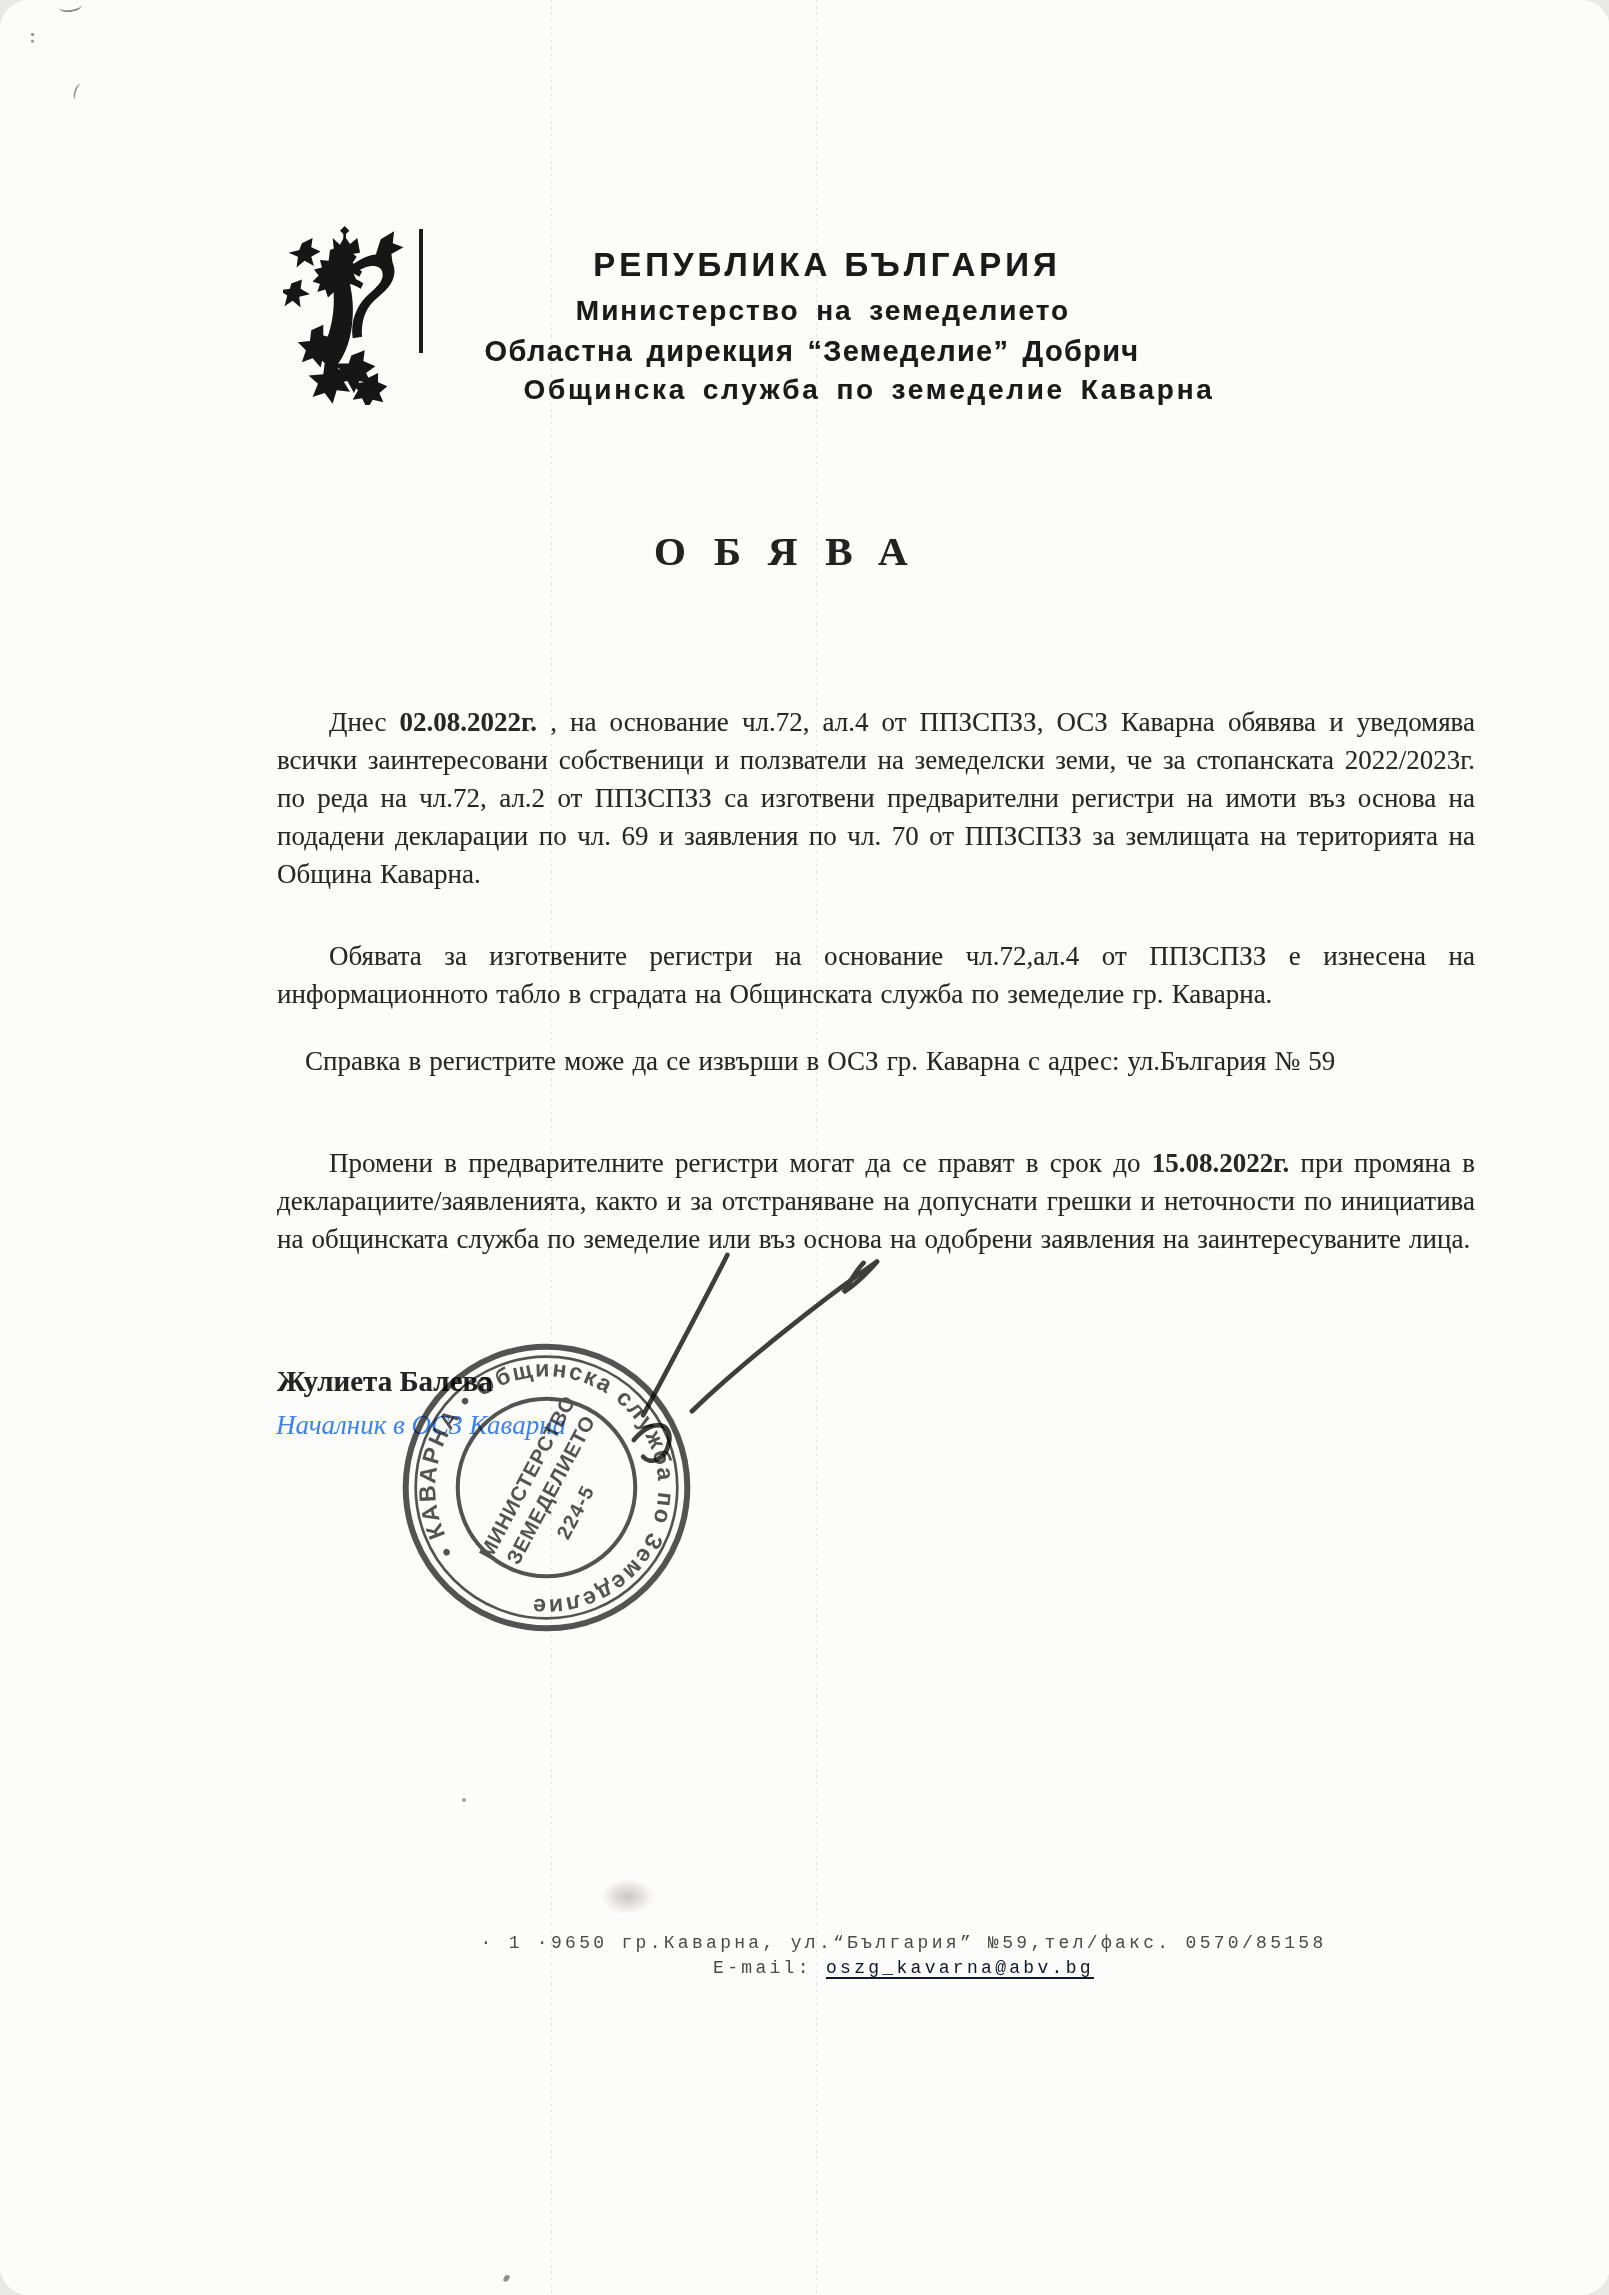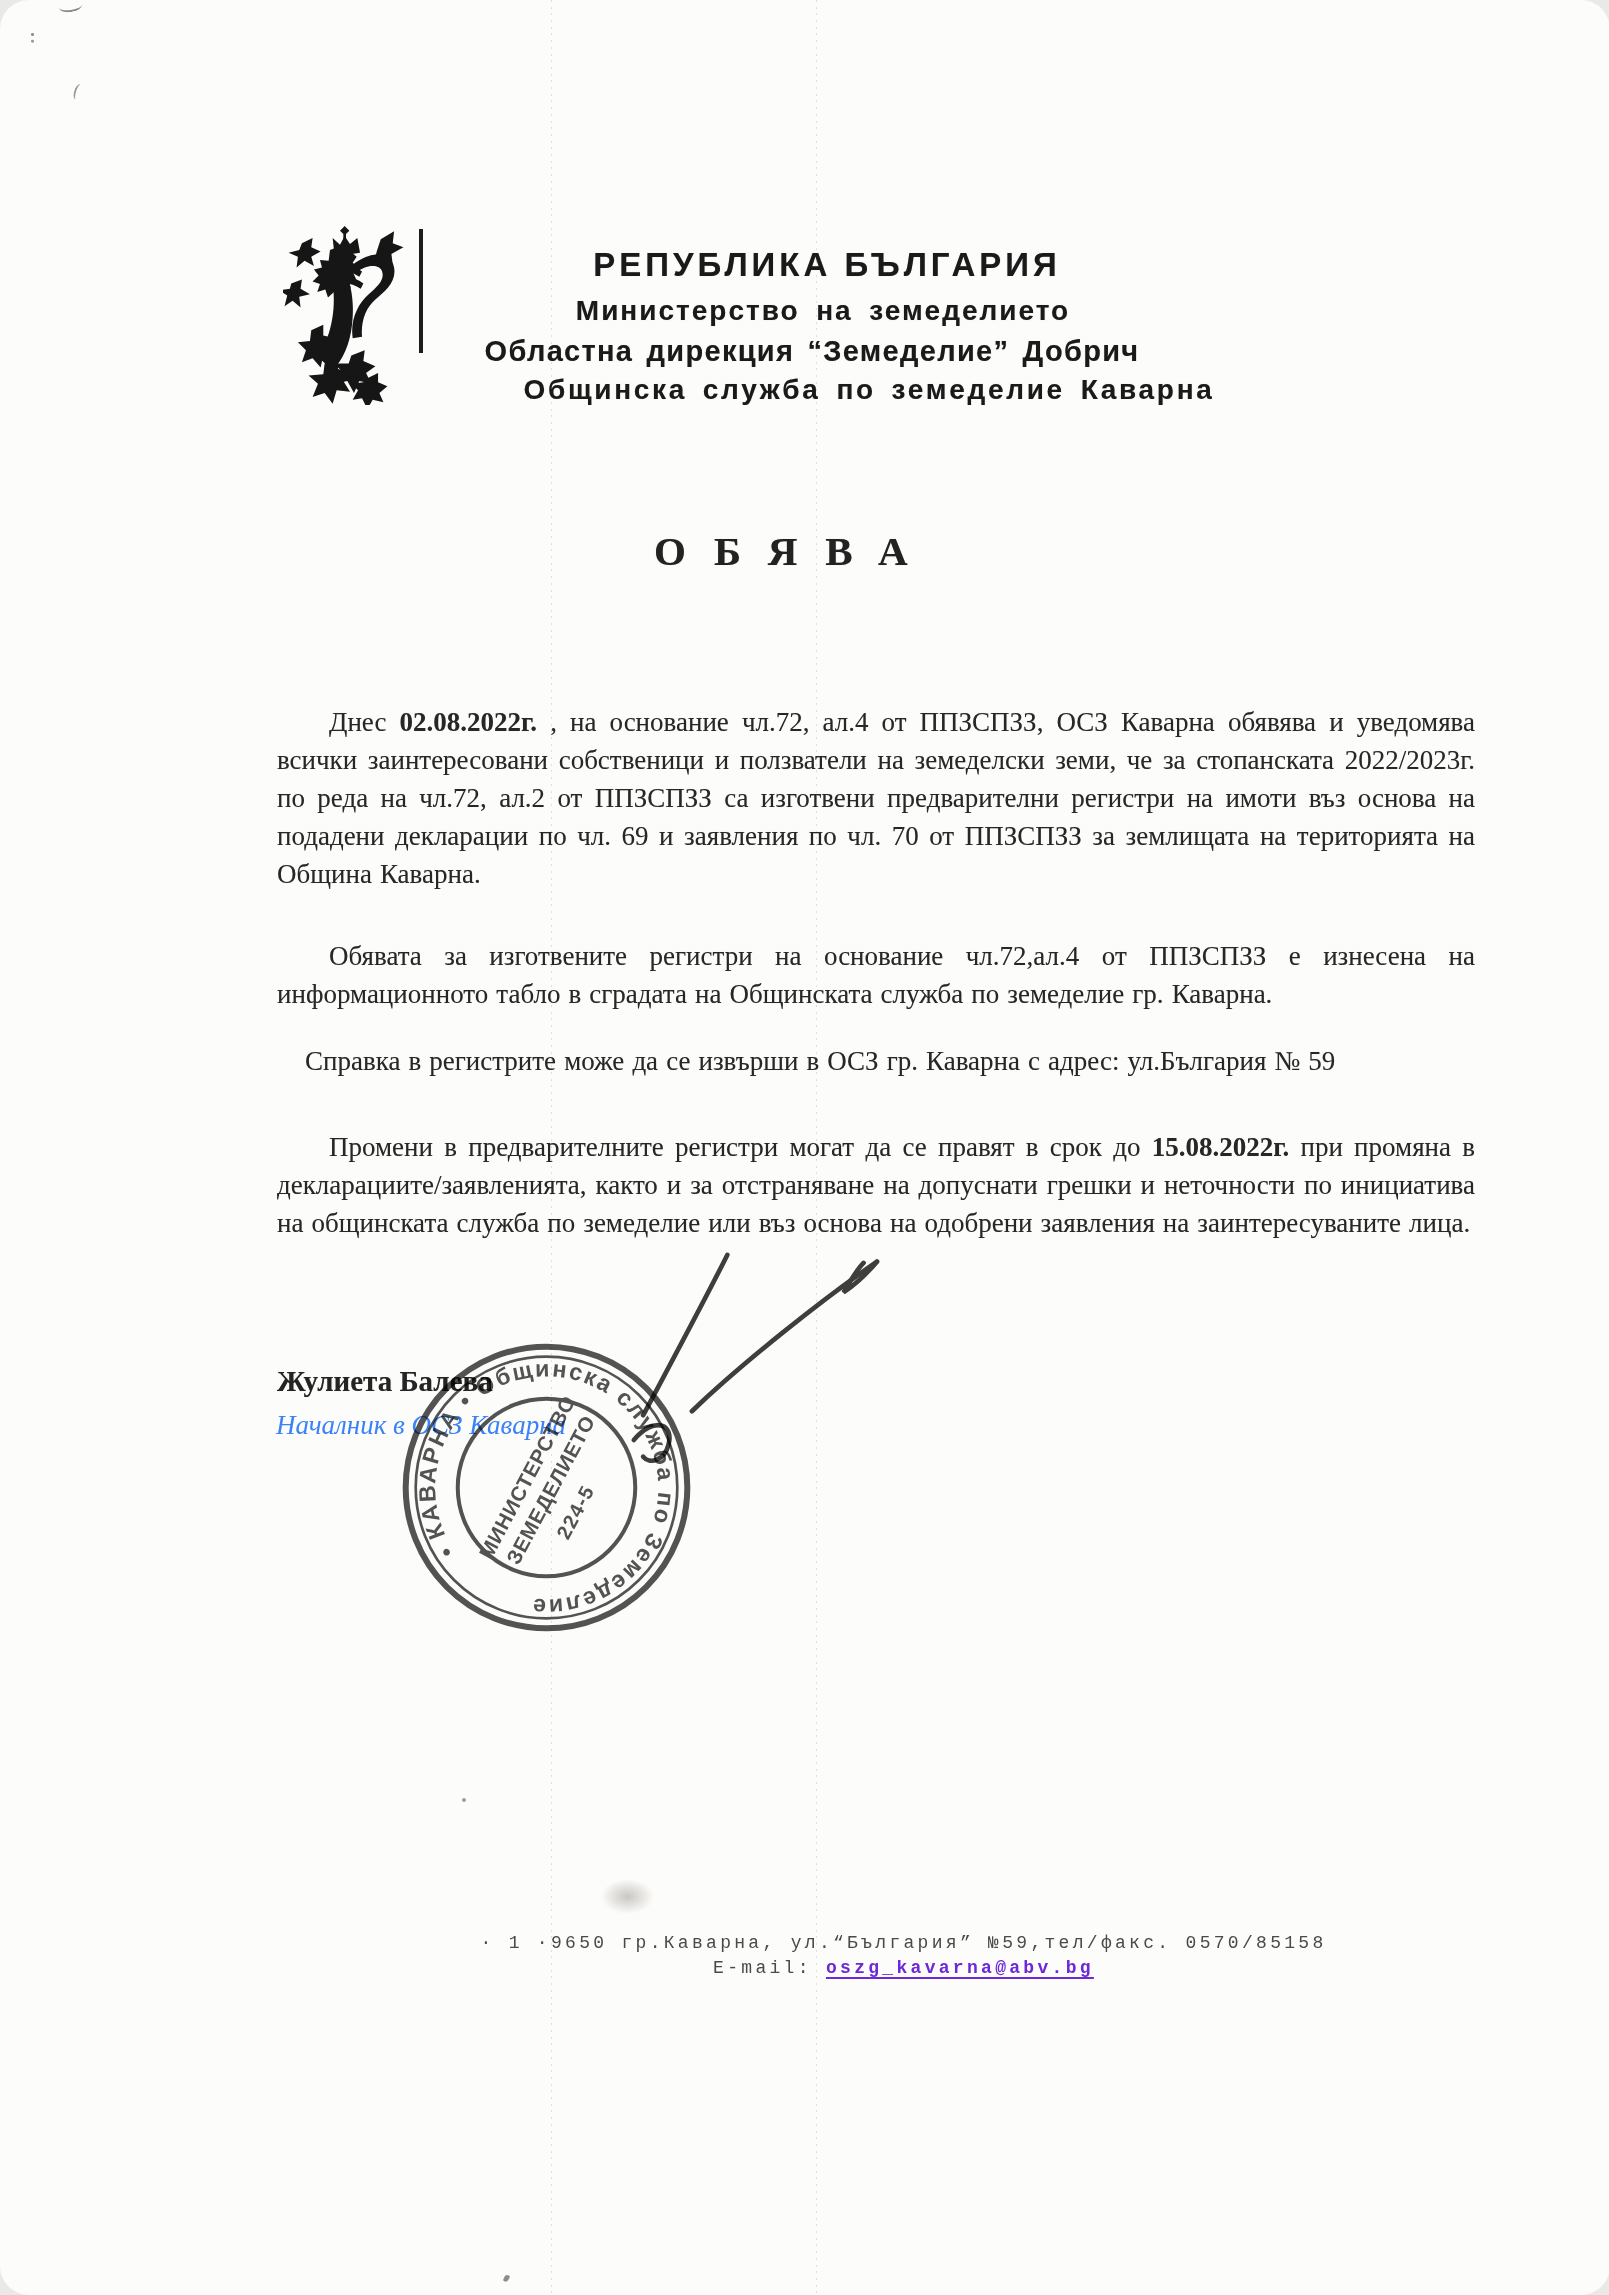--- a/index.html
+++ b/index.html
@@ -42,21 +42,21 @@
   
   #body-text{
     position:absolute;left:277px;top:703px;width:1198px;
     font-size:27px;line-height:38px;text-align:justify;
     color:#272727;text-shadow:0 0 0.7px rgba(0,0,0,.22);
     word-spacing:1.3px;
   }
   .para{margin:0;text-indent:52px;}
   #para-1{margin-bottom:40px;}
   #para-2{margin-bottom:29px;margin-top:44px;}
-  #para-3{margin-bottom:48px;text-indent:28px;}
+  #para-3{margin-bottom:64px;text-indent:28px;}
   .b{font-weight:bold;}
   .u{text-decoration:underline;text-underline-offset:4px;text-decoration-thickness:2px;}
   
   #sig-name{
     position:absolute;left:277px;top:1365px;
     font-size:29px;font-weight:bold;color:#242424;
     text-shadow:0 0 0.7px rgba(0,0,0,.3);white-space:nowrap;
   }
   #sig-role{
     position:absolute;left:276px;top:1410px;
@@ -66,21 +66,21 @@
   #pen-signature{position:absolute;left:555px;top:1236px;mix-blend-mode:multiply;}
   
   #footer{
     position:absolute;left:202px;top:1933px;width:1403px;
     text-align:center;
     font-family:"Liberation Mono", monospace;
     color:#4a4a4a;
   }
   #footer-line1{font-size:18px;letter-spacing:3.3px;white-space:nowrap;}
   #footer-line2{font-size:18px;letter-spacing:3.3px;margin-top:5.3px;white-space:nowrap;}
-  #footer-line2 .u{color:#6d28d9;font-weight:bold;}
+  #footer-line2 .u{color:#0f172a;font-weight:normal;}
   
   .artifact{position:absolute;pointer-events:none;}
   #art-1{left:59px;top:1.3px;width:23px;height:9.4px;border-bottom:2px solid #8a8a8a;border-radius:0 0 60% 60%;transform:rotate(-8deg);}
   #art-2{left:74px;top:84px;width:6.7px;height:16px;border-left:2px solid #999;border-radius:50%;transform:rotate(18deg);}
   #art-3{left:31px;top:33px;width:2.7px;height:2.7px;background:#8f8f8f;border-radius:50%;box-shadow:0 6.7px 0 #9a9a9a;}
   #art-4{left:462px;top:1798px;width:4px;height:4px;background:#9d9d9d;border-radius:50%;}
   #art-5{left:601px;top:1879px;width:53px;height:35px;background:radial-gradient(closest-side, rgba(110,100,90,.35), rgba(110,100,90,0));filter:blur(0.7px);}
   #art-6{left:504px;top:2275px;width:5.3px;height:6.7px;background:#8e8e8e;border-radius:50% 20% 60% 30%;transform:rotate(25deg);}
 </style>
 </head>

